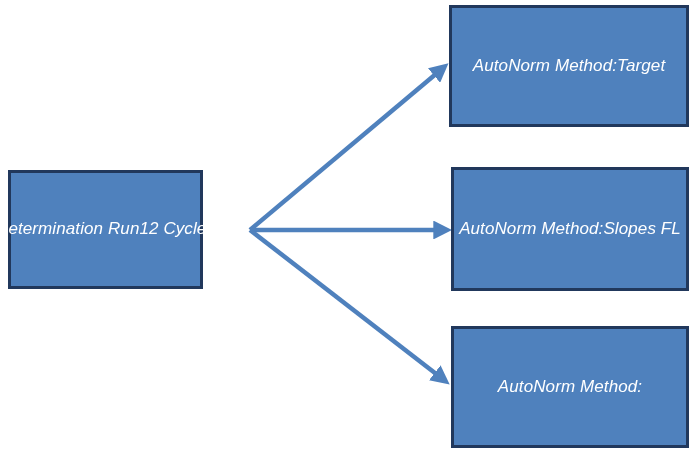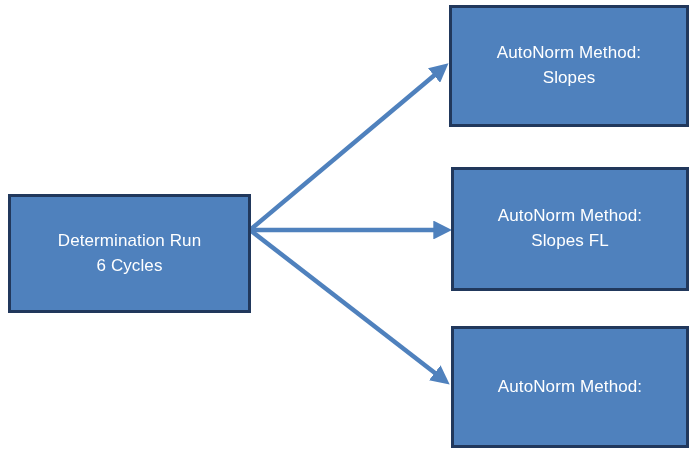--- a/index.html
+++ b/index.html
@@ -25,40 +25,40 @@
     width: 700px;
     height: 452px;
     pointer-events: none;
   }
   .node-box {
     position: absolute;
     box-sizing: border-box;
     background: #4F81BD;
     border: 3px solid #21385C;
     display: flex;
-    flex-direction: column;
+    flex-direction: row;
     align-items: center;
     justify-content: center;
     color: #FFFFFF;
     font-size: 17px;
     line-height: 1.45;
     text-align: center;
     letter-spacing: 0.1px;
     z-index: 2;
+    font-style: italic;
   }
   .node-line {
     display: block;
     white-space: nowrap;
   }
   #node-source {
     left: 8px;
     top: 170px;
-    width: 243px;
+    width: 195px;
     height: 119px;
-    margin-top: 24px;
   }
   #node-slopes {
     left: 449px;
     top: 5px;
     width: 240px;
     height: 122px;
   }
   #node-target-fl {
     left: 451px;
     top: 167px;
@@ -86,26 +86,26 @@
 
     <line x1="250" y1="230" x2="443" y2="68" stroke="#4F81BD" stroke-width="4.5" marker-end="url(#arrowhead)"></line>
 
     <line x1="250" y1="230" x2="445" y2="230" stroke="#4F81BD" stroke-width="4.5" marker-end="url(#arrowhead)"></line>
 
     <line x1="250" y1="230" x2="444" y2="380" stroke="#4F81BD" stroke-width="4.5" marker-end="url(#arrowhead)"></line>
   </svg>
 
   <div class="node-box" id="node-source">
     <span class="node-line">Determination Run</span>
-    <span class="node-line">6 Cycles</span>
+    <span class="node-line">12 Cycles</span>
   </div>
 
   <div class="node-box" id="node-slopes">
     <span class="node-line">AutoNorm Method:</span>
-    <span class="node-line">Slopes</span>
+    <span class="node-line">Target</span>
   </div>
 
   <div class="node-box" id="node-target-fl">
     <span class="node-line">AutoNorm Method:</span>
     <span class="node-line">Slopes FL</span>
   </div>
 
   <div class="node-box" id="node-xbaseline">
     <span class="node-line">AutoNorm Method:</span>
   </div>

